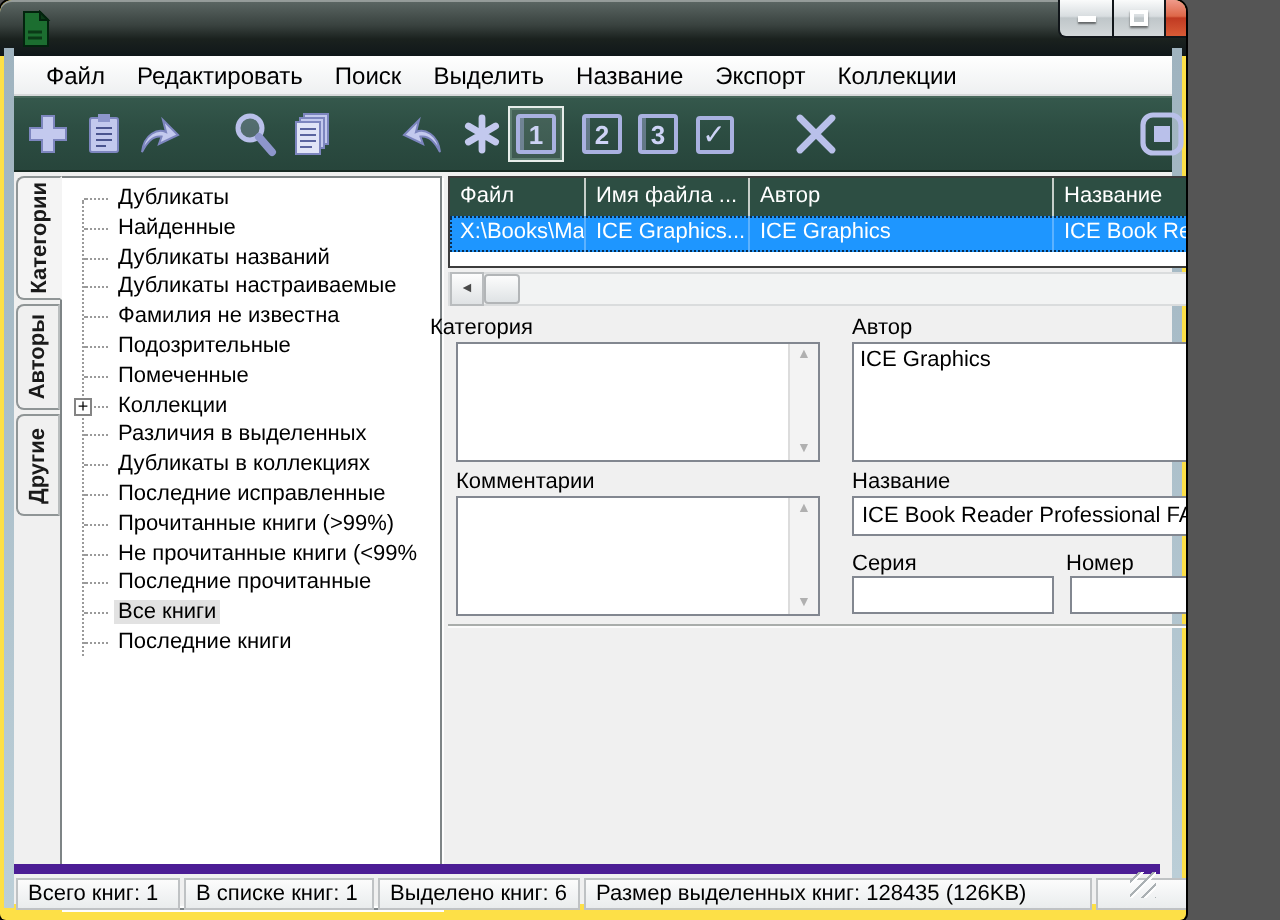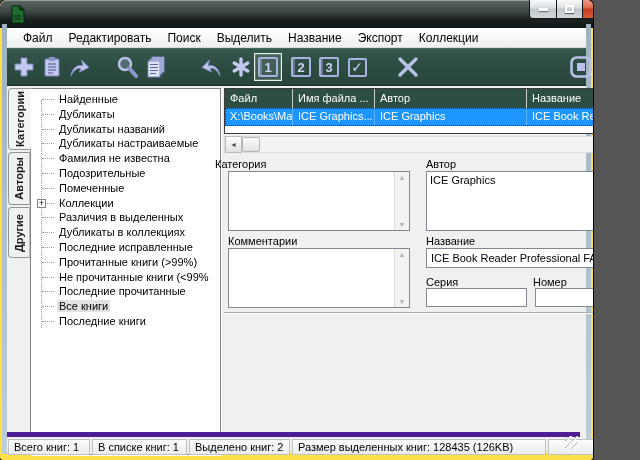--- a/index.html
+++ b/index.html
@@ -216,22 +216,22 @@
       </div>
     <div class="vtab" style="top:124px;height:53px">
         <span>Авторы</span>
       </div>
     <div class="vtab" style="top:179px;height:51px">
         <span>Другие</span>
       </div>
 
     <div class="treepanel">
       <div class="tree">
+        <div class="tree-item"><span class="lbl">Дубликаты</span></div>
         <div class="tree-item"><span class="lbl">Найденные</span></div>
-        <div class="tree-item"><span class="lbl">Дубликаты</span></div>
         <div class="tree-item"><span class="lbl">Дубликаты названий</span></div>
         <div class="tree-item"><span class="lbl">Дубликаты настраиваемые</span></div>
         <div class="tree-item"><span class="lbl">Фамилия не известна</span></div>
         <div class="tree-item"><span class="lbl">Подозрительные</span></div>
         <div class="tree-item"><span class="lbl">Помеченные</span></div>
         <div class="tree-item">
           <span class="expander">+</span>
           <span class="lbl">Коллекции</span>
         </div>
         <div class="tree-item"><span class="lbl">Различия в выделенных</span></div>
@@ -306,20 +306,20 @@
     <div class="tinput" style="left:419px;top:260px;width:101px;height:19px"></div>
     <div class="flabel" style="left:526px;top:248px">Номер</div>
     <div class="tinput" style="left:528px;top:260px;width:77px;height:19px"></div>
     <div class="smallbtn" style="left:603px;top:258px">S</div>
 
     <div class="form-divider"></div>
 
     <div class="statusbar">
       <div class="spanel" style="left:1px;width:82px">Всего книг: 1</div>
       <div class="spanel" style="left:85px;width:95px">В списке книг: 1</div>
-      <div class="spanel" style="left:182px;width:101px">Выделено книг: 2</div>
+      <div class="spanel" style="left:182px;width:101px">Выделено книг: 6</div>
       <div class="spanel" style="left:285px;width:254px">Размер выделенных книг: 128435  (126KB)</div>
       <div class="spanel" style="left:541px;width:84px"></div>
       <div class="grip"></div>
     </div>
 
   </div>
 </div>
 
 </body></html>

